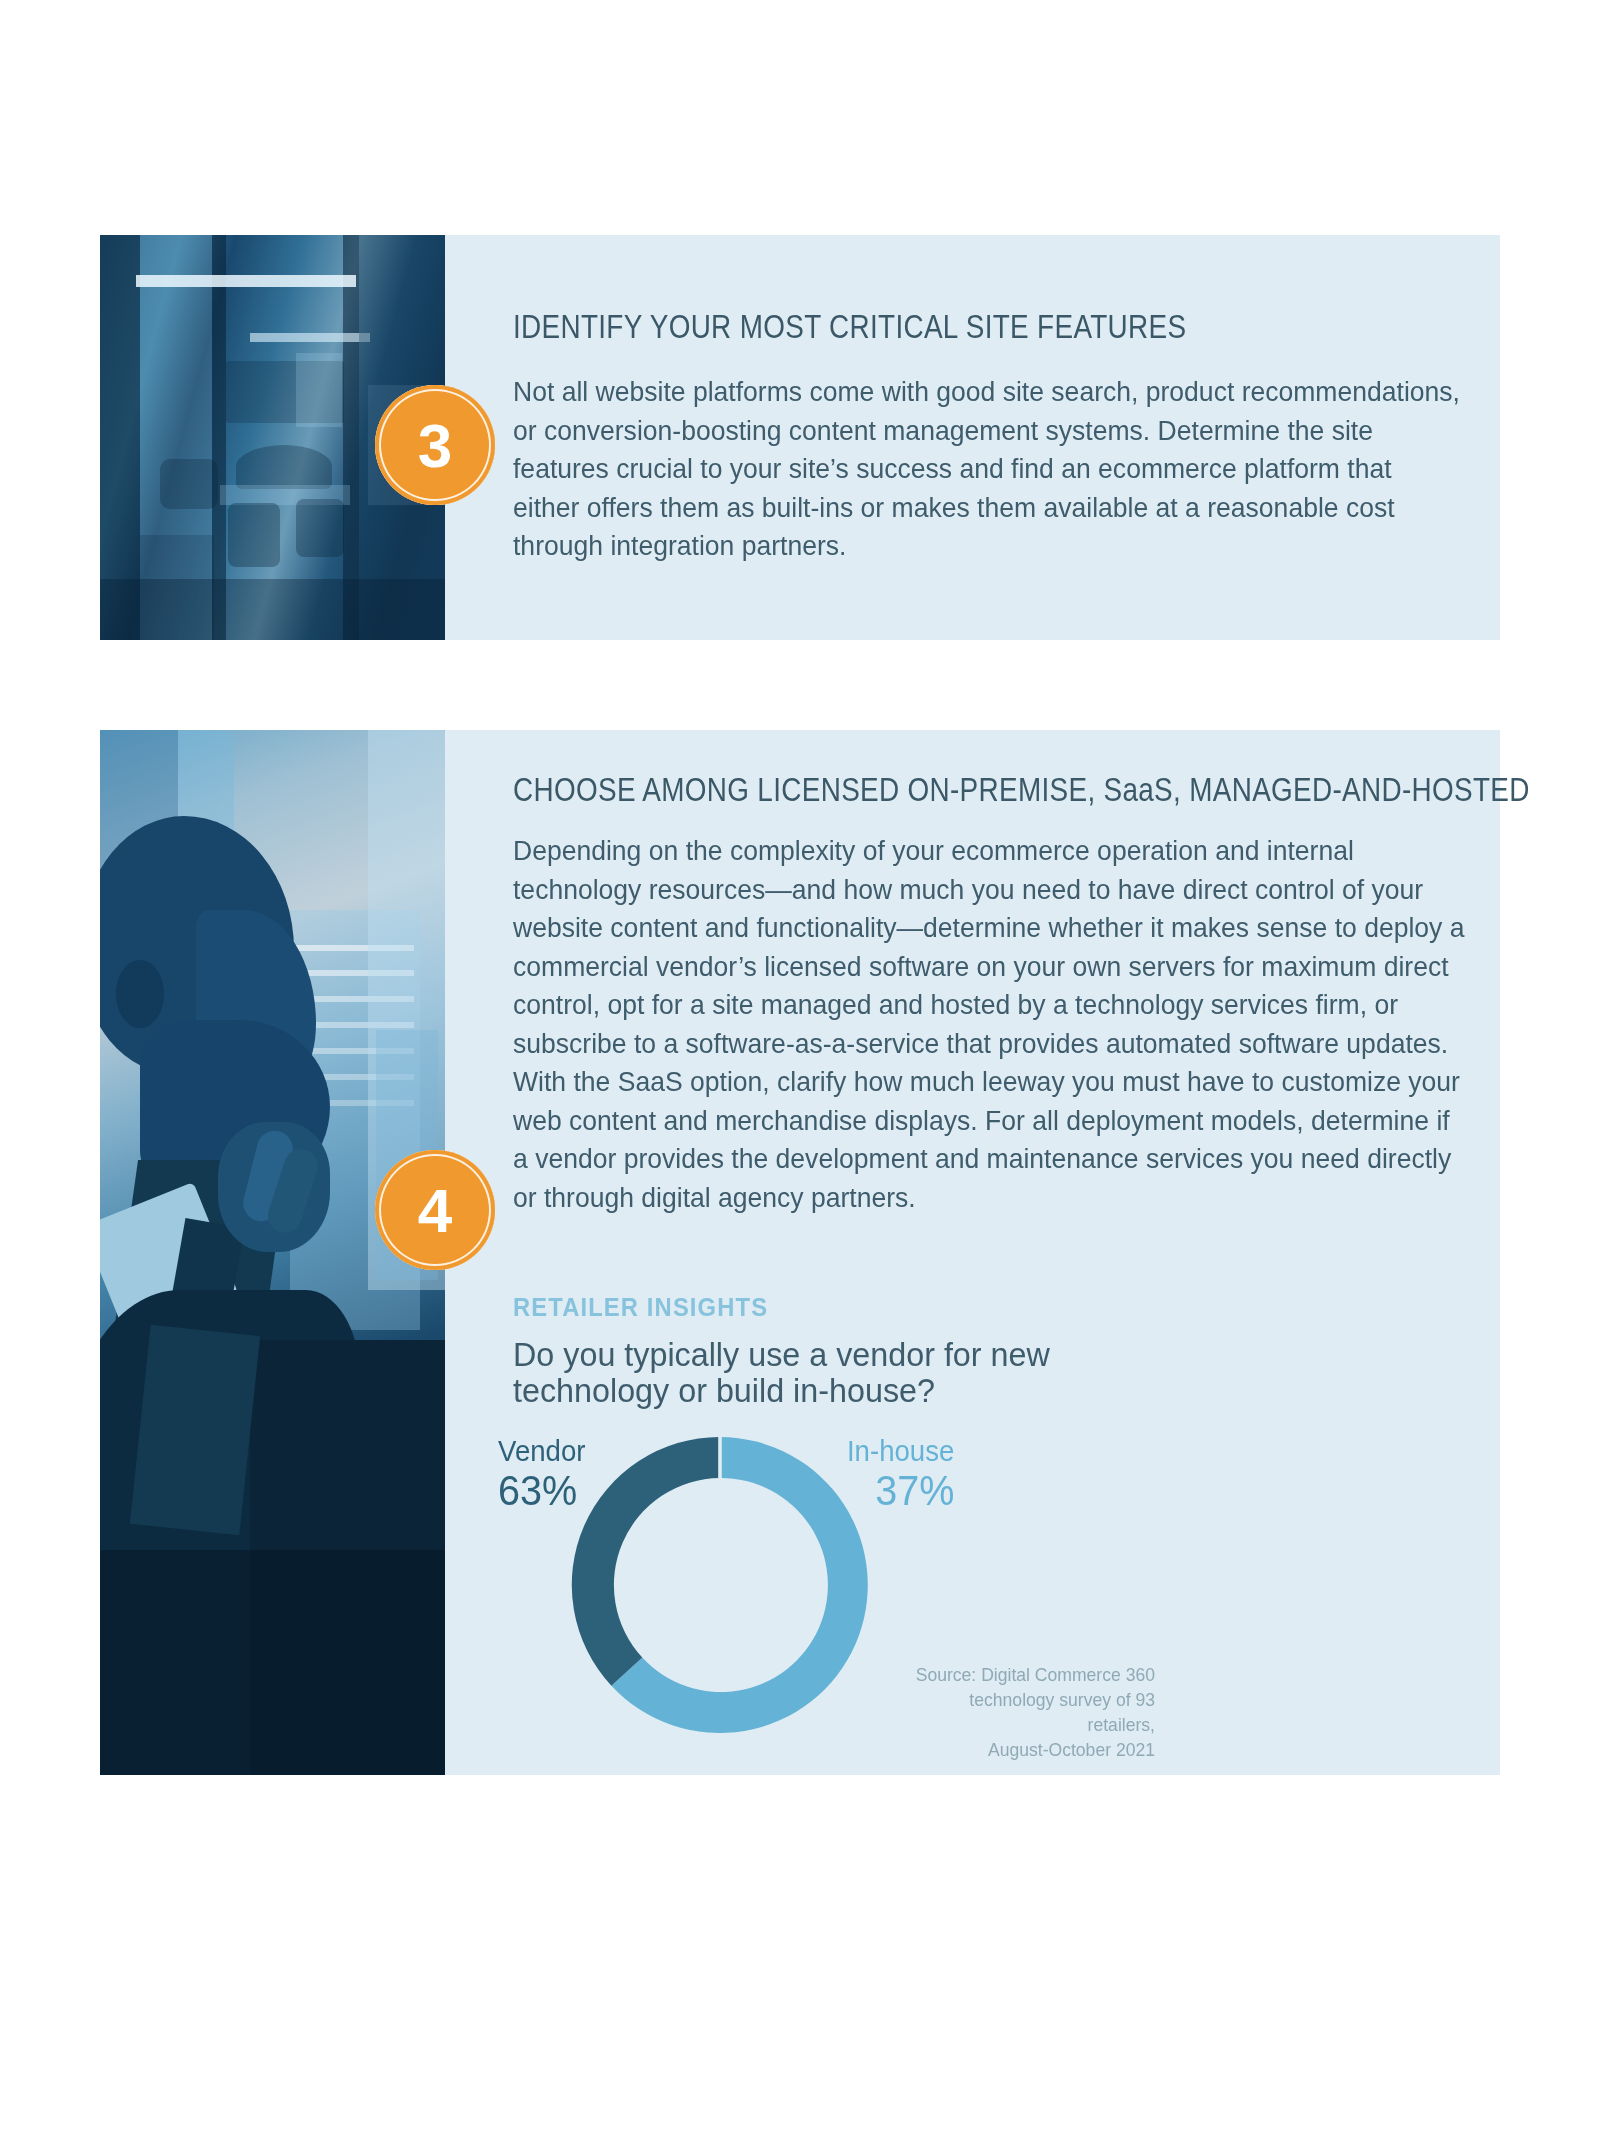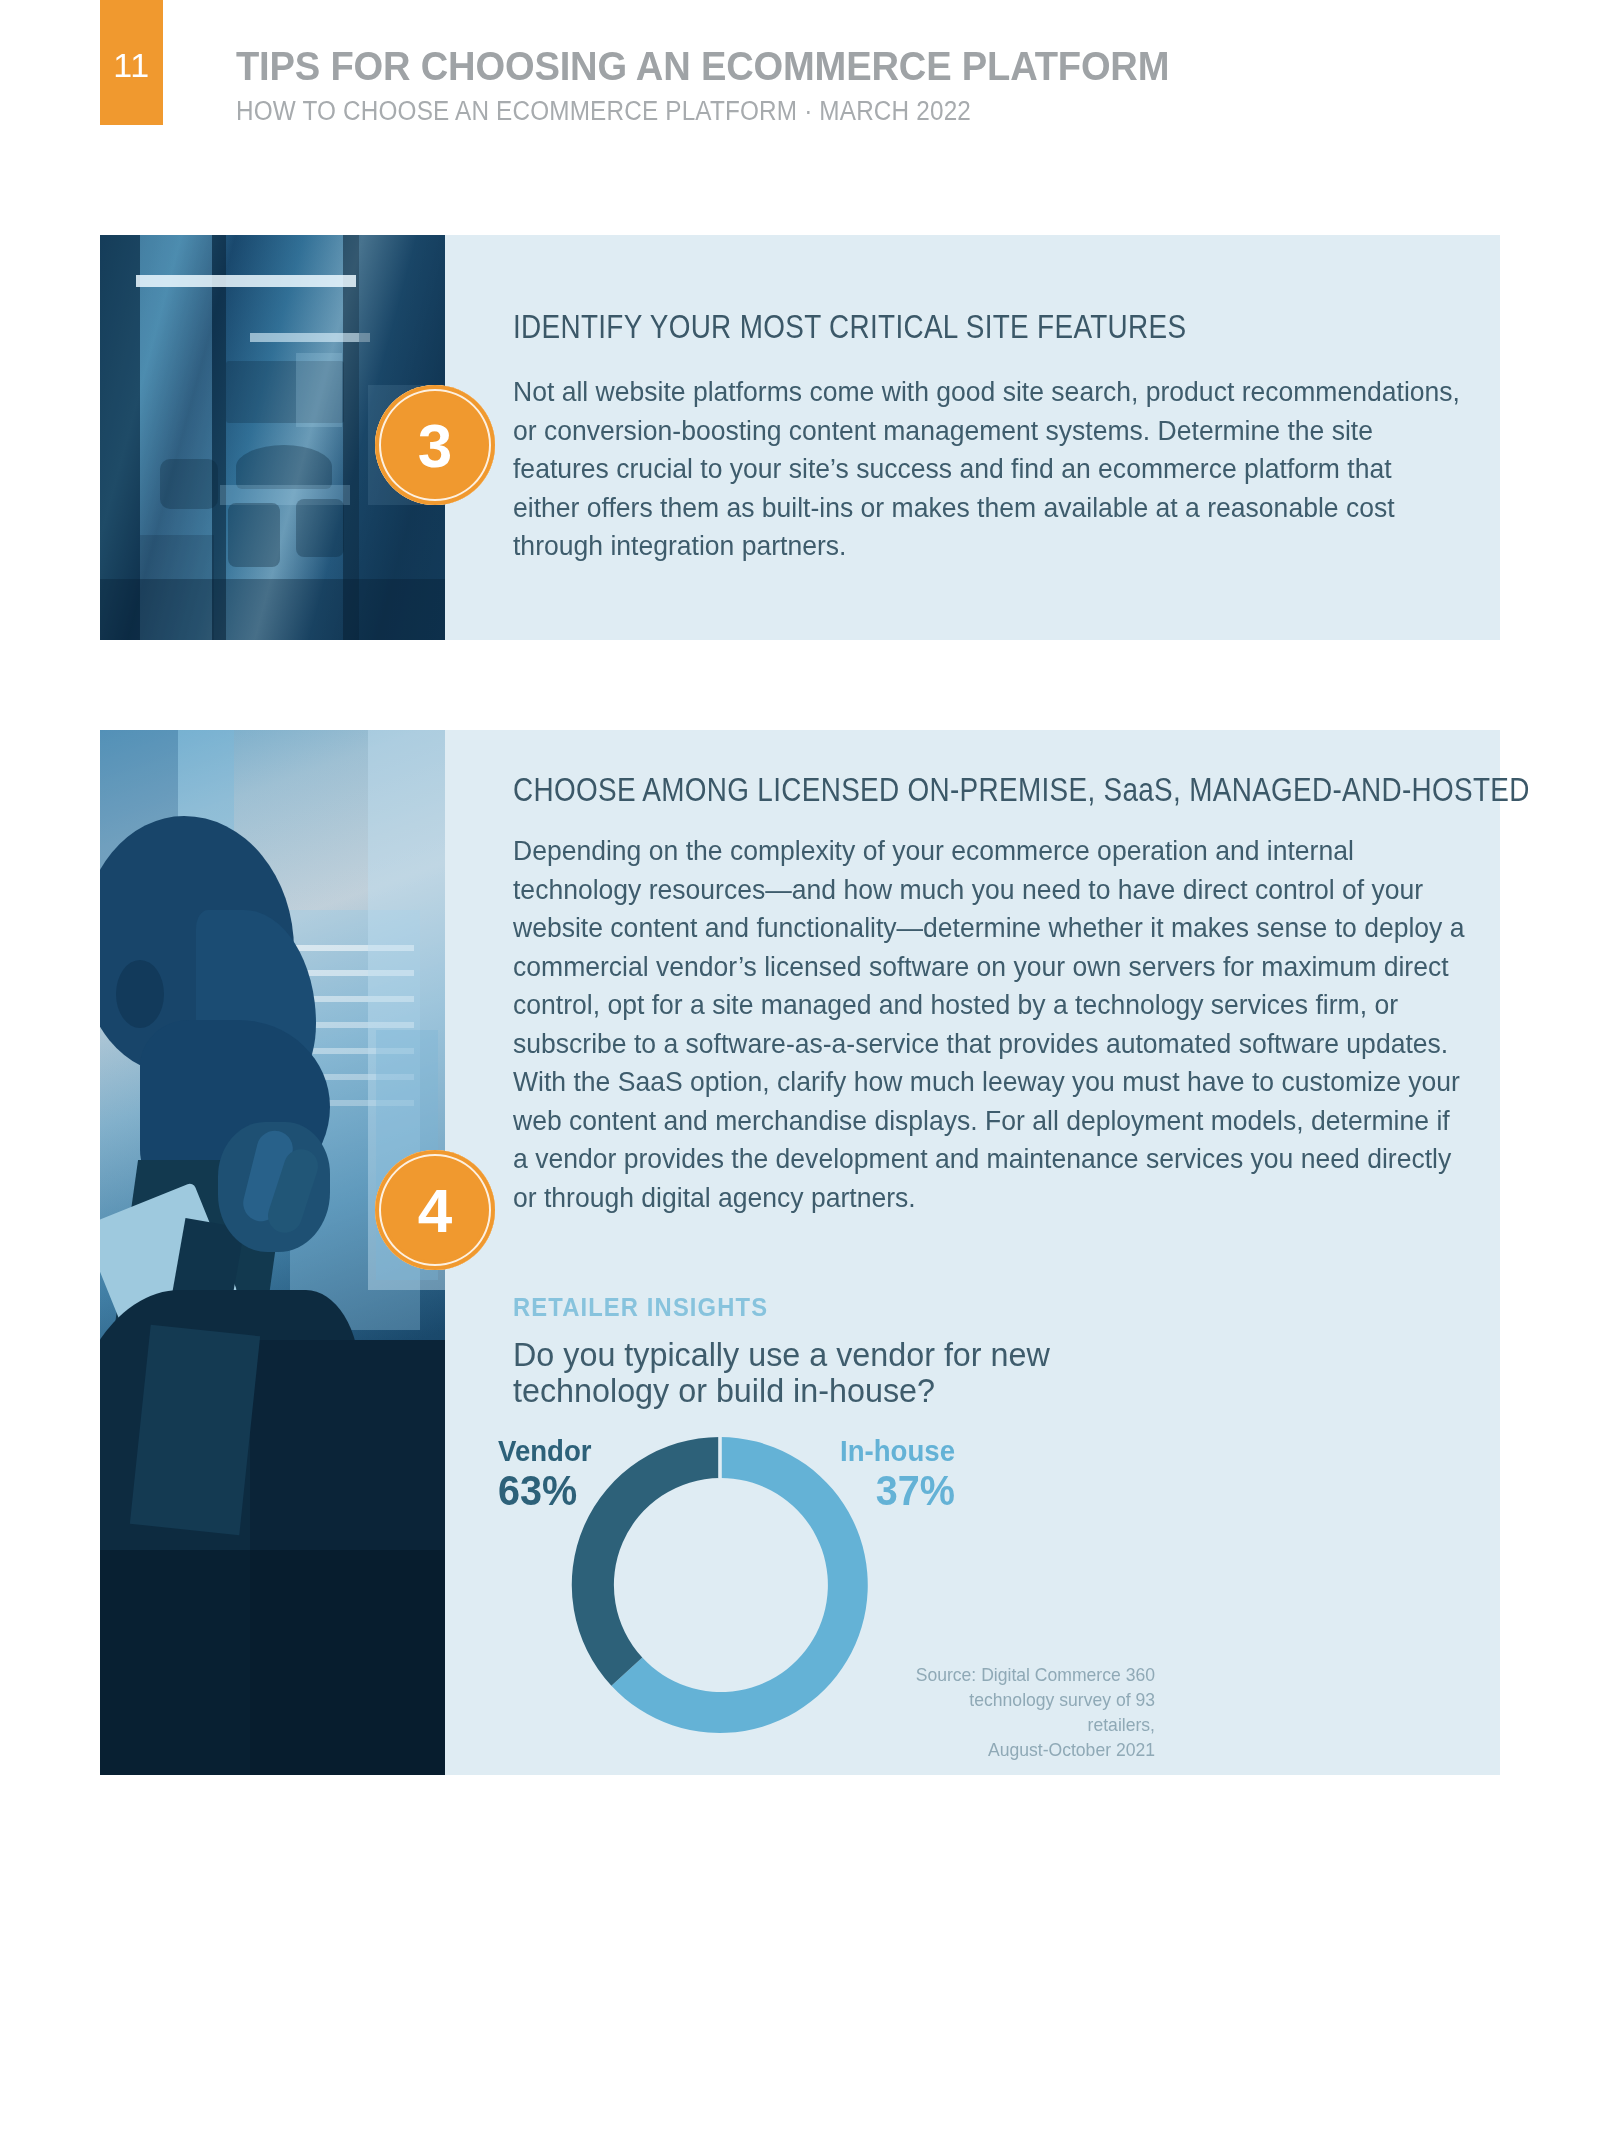--- a/index.html
+++ b/index.html
@@ -85,21 +85,21 @@
     position:absolute;color:#87C3DD;font-weight:bold;font-size:25px;
     letter-spacing:1.2px;
     font-family:"Liberation Sans Narrow","Liberation Sans",sans-serif;
     transform:scaleX(.95);transform-origin:left center;white-space:nowrap;
   }
   .ri-question{
     position:absolute;color:#3E5C6C;font-size:34px;line-height:36px;
     font-family:"Liberation Sans Narrow","Liberation Sans",sans-serif;
     transform:scaleX(.95);transform-origin:left top;white-space:pre-line;
   }
-  .chart-wrap{position:absolute;font-weight:bold;}
+  .chart-wrap{position:absolute;}
   .donut{position:absolute;left:0;top:0;}
   .lbl{
     position:absolute;
     font-family:"Liberation Sans Narrow","Liberation Sans",sans-serif;
     transform:scaleX(.92);white-space:nowrap;
   }
   .lbl .nm{font-size:30px;line-height:32px;display:block;}
   .lbl .pc{font-size:43px;line-height:46px;display:block;}
   .lbl.left{transform-origin:left top;color:#2D6179;}
   .lbl.right{transform-origin:right top;text-align:right;color:#64B2D6;}
@@ -111,26 +111,20 @@
   }
 
   
   .footer{position:absolute;left:0;top:1955px;width:1600px;height:160px;}
 </style>
 </head>
 <body>
 
 <div class="page">
 
-  <div class="header">
-    <div class="pagenum-bar"></div>
-    <div class="pagenum">11</div>
-    <div class="header-title">TIPS FOR CHOOSING AN ECOMMERCE PLATFORM</div>
-    <div class="header-sub">HOW TO CHOOSE AN ECOMMERCE PLATFORM · MARCH 2022</div>
-  </div>
 
   <div>
 
     <div class="tip-panel" style="left:443px;top:235px;width:1057px;height:405px;"></div>
 
     <div class="tip-photo photo1">
       <div class="dark" style="left:0;top:0;width:40px;height:405px;"></div>
       <div class="dark" style="left:112px;top:0;width:14px;height:405px;"></div>
       <div class="dark" style="left:243px;top:0;width:16px;height:405px;"></div>
       <div class="lite" style="left:40px;top:0;width:72px;height:405px;opacity:.35;"></div>

